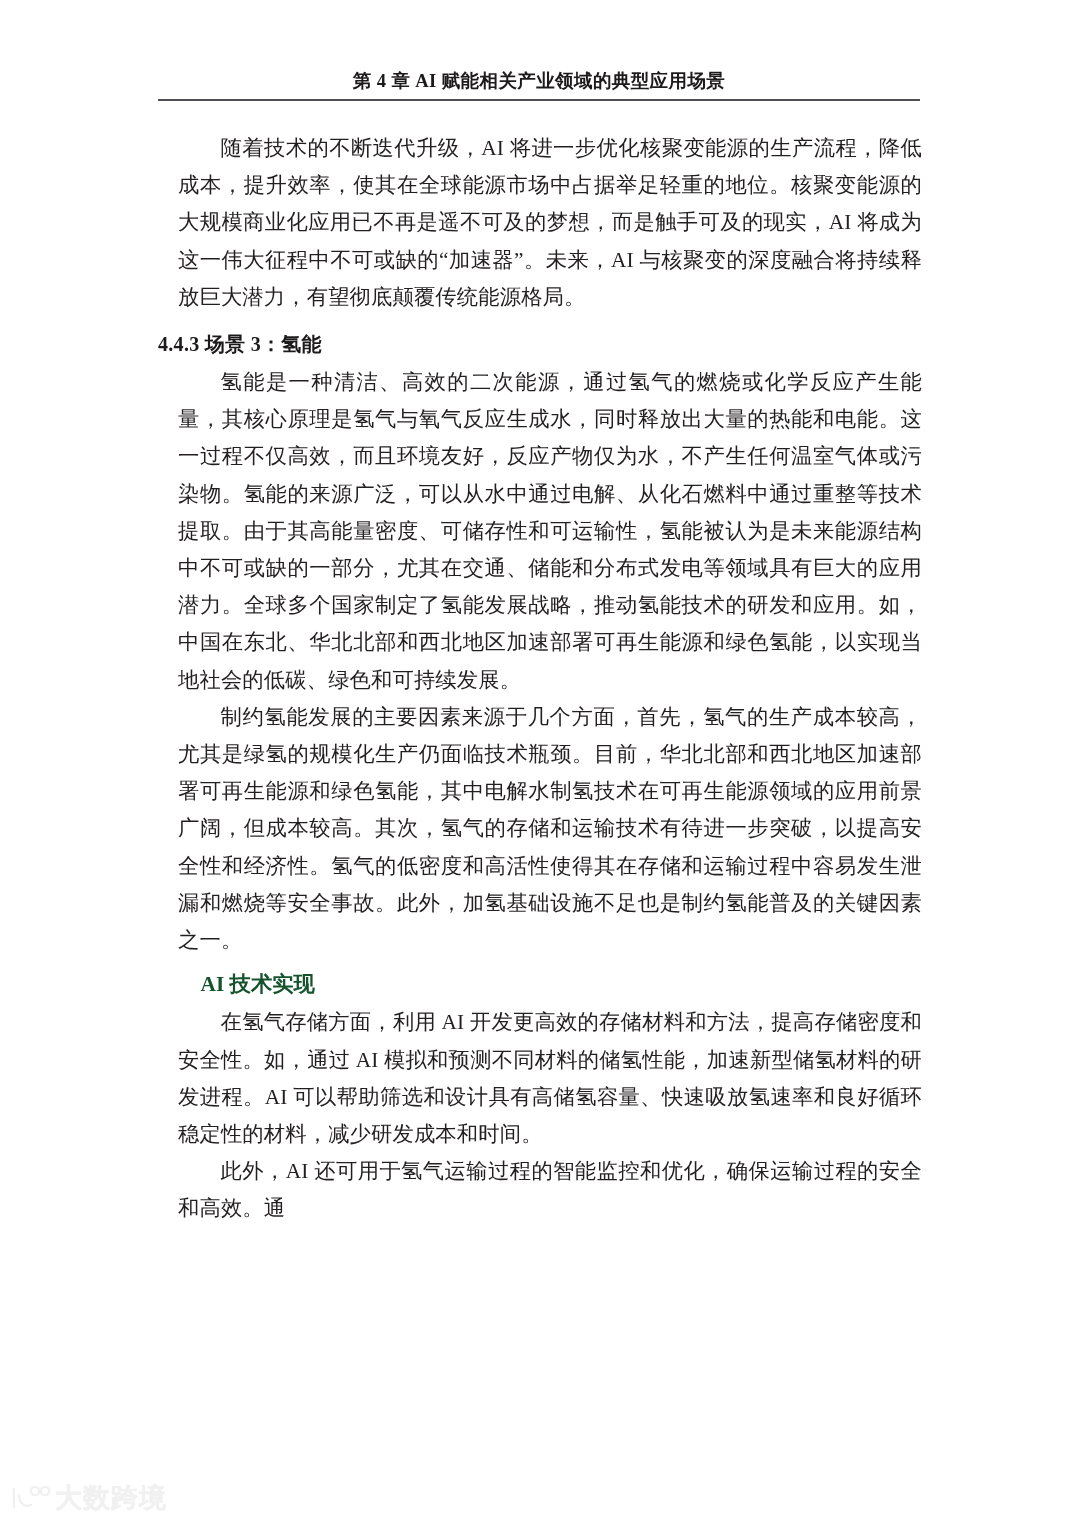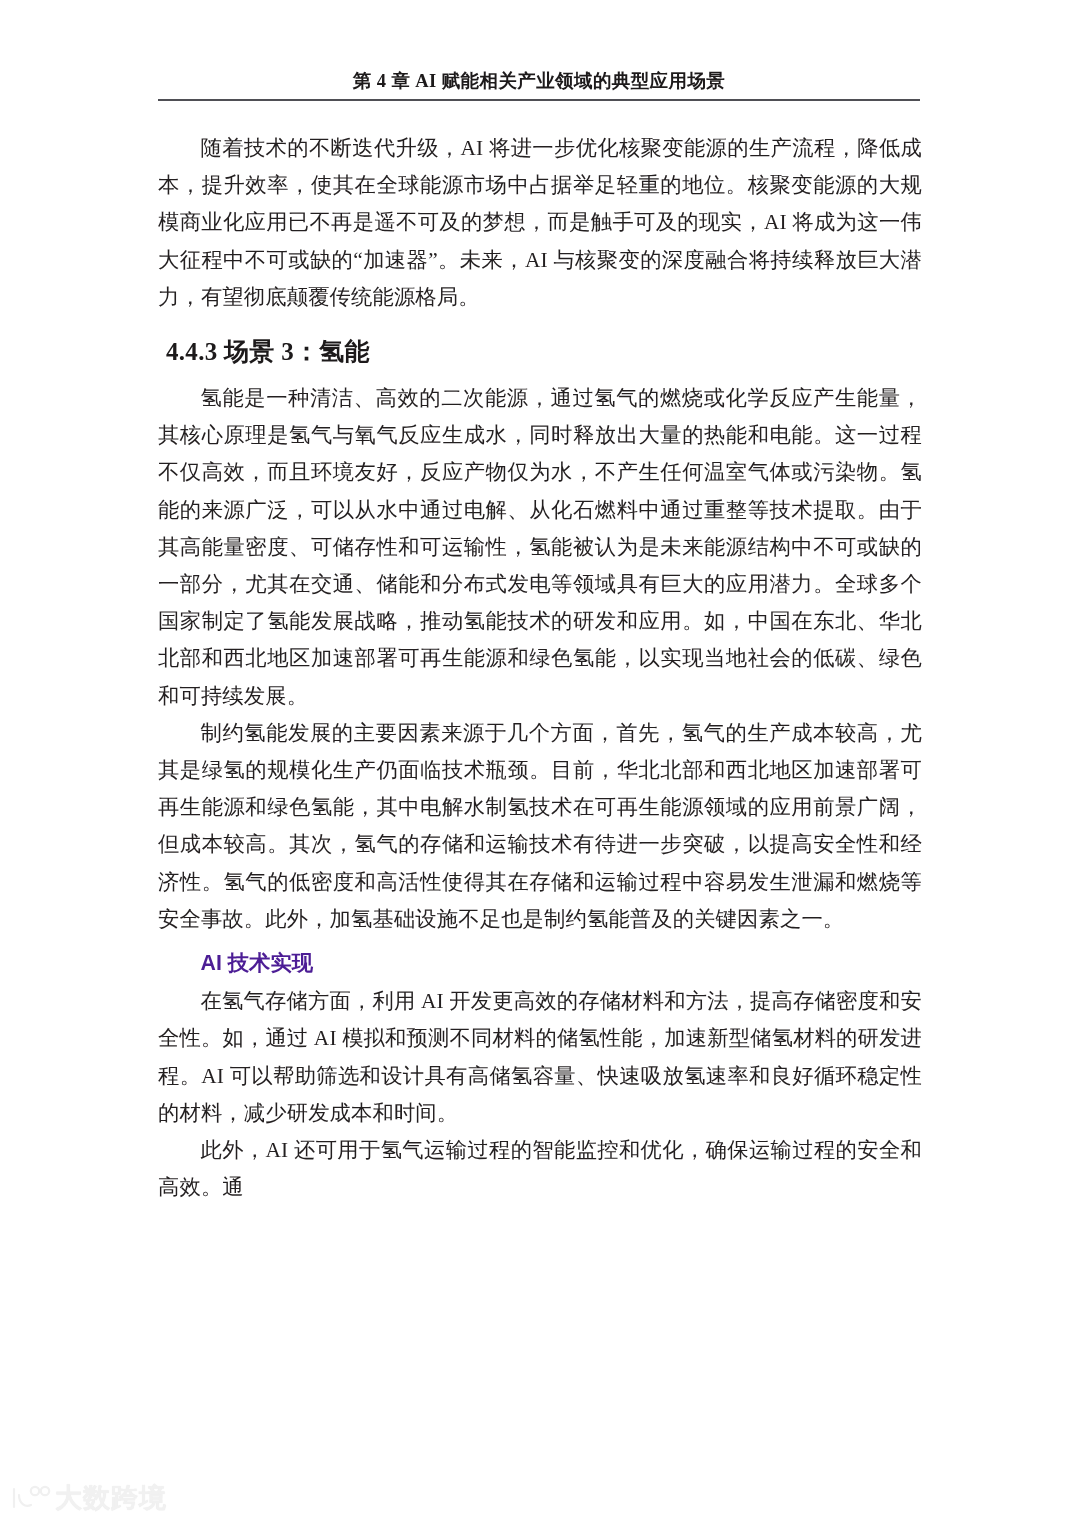--- a/index.html
+++ b/index.html
@@ -56,41 +56,41 @@
   p.para {
     margin: 0;
     font-size: 21.3px;
     line-height: 37.2px;
     text-align: justify;
     text-justify: inter-ideograph;
     color: #231f20;
     letter-spacing: 0.15px;
     font-family: "Liberation Serif", "DejaVu Serif", serif;
   }
-  p.indent { text-indent: 2em; }
+  p.indent { text-indent: 2em; margin-left: 20px; }
   h3.section-heading {
-    margin: 8px;
+    margin: 0;
     padding-top: 8px;
-    font-size: 25px;
+    font-size: 20px;
     line-height: 40px;
     font-weight: bold;
     color: #1d1a1b;
     letter-spacing: 0.3px;
     font-family: "Liberation Serif", "DejaVu Serif", serif;
   }
   h4.sub-heading {
     margin: 0;
     padding-top: 7px;
     padding-bottom: 1px;
     text-indent: 2em;
     font-size: 21.3px;
     line-height: 37.2px;
     font-weight: bold;
-    color: #4c1d95;
-    font-family: Liberation Sans, sans-serif;
+    color: #14532d;
+    font-family: Liberation Serif, serif;
   }
   
   .page-number {
     position: absolute;
     left: 0;
     top: 1390px;
     width: 1080px;
     text-align: center;
     font-size: 18px;
     color: #3b3b41;

